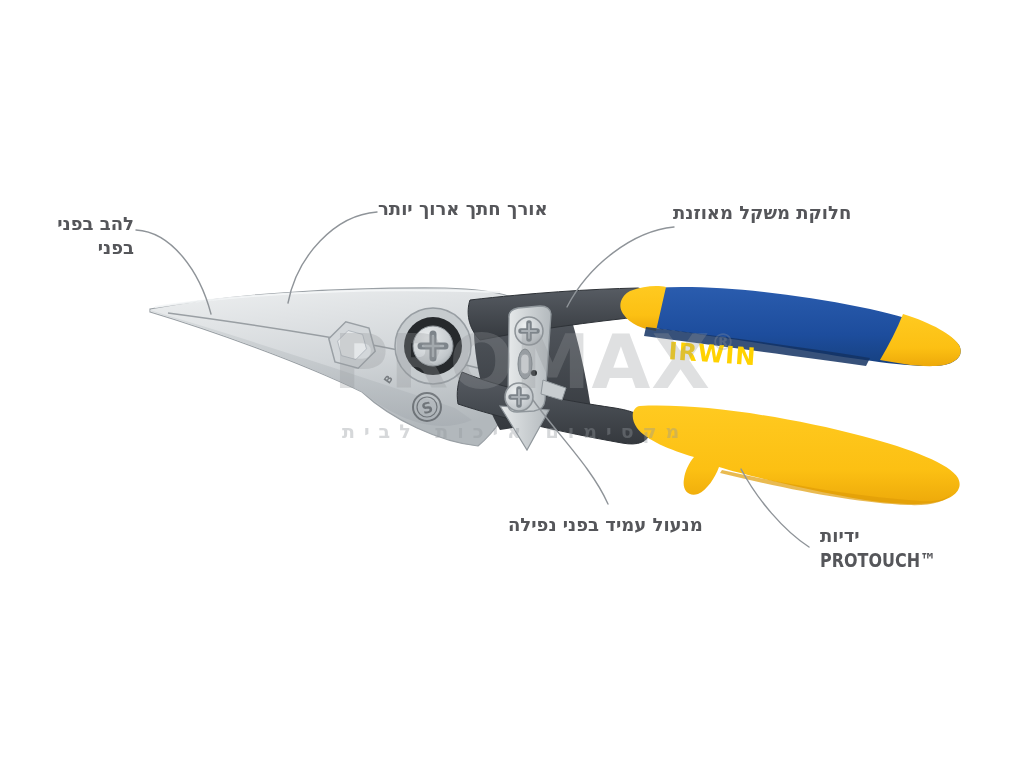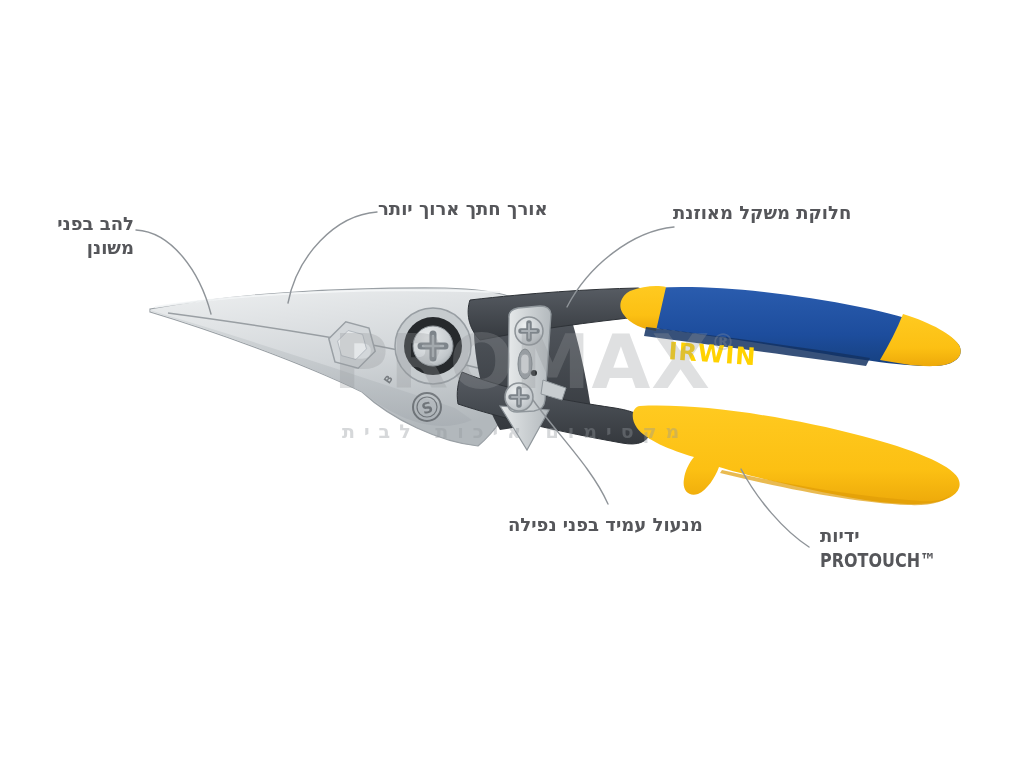--- a/index.html
+++ b/index.html
@@ -163,21 +163,21 @@
       <path d="M136,230 C172,232 200,272 211,314"></path>
       <path d="M377,212 C335,215 297,256 288,303"></path>
       <path d="M674,227 C632,231 588,266 567,307"></path>
       <path d="M533,400 C558,435 592,468 608,504"></path>
       <path d="M741,469 C757,499 783,530 809,547"></path>
     </g>
   </svg>
 
   <div class="label" id="label-bottom-blade">
     <div>להב בפני</div>
-    <div>משונן</div>
+    <div>בפני</div>
   </div>
 
   <div class="label" id="label-weight">חלוקת משקל מאוזנת</div>
 
   <div class="label" id="label-cut-length">אורך חתך ארוך יותר</div>
 
   <div class="label" id="label-handles">
     <div>ידיות</div>
     <div class="latin">PROTOUCH™</div>
   </div>

